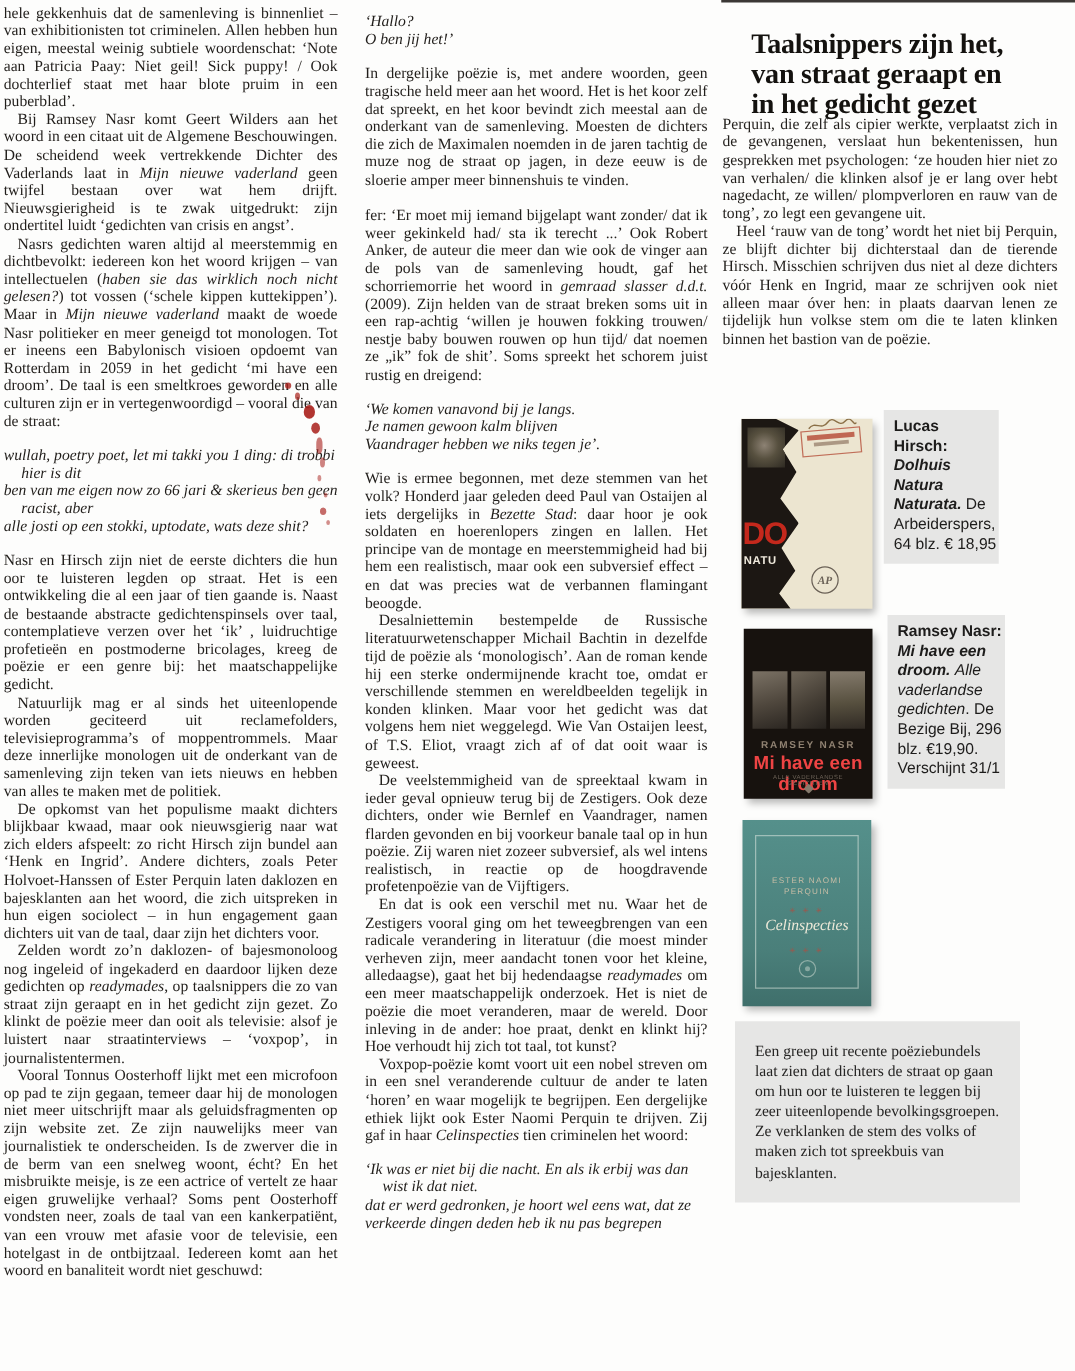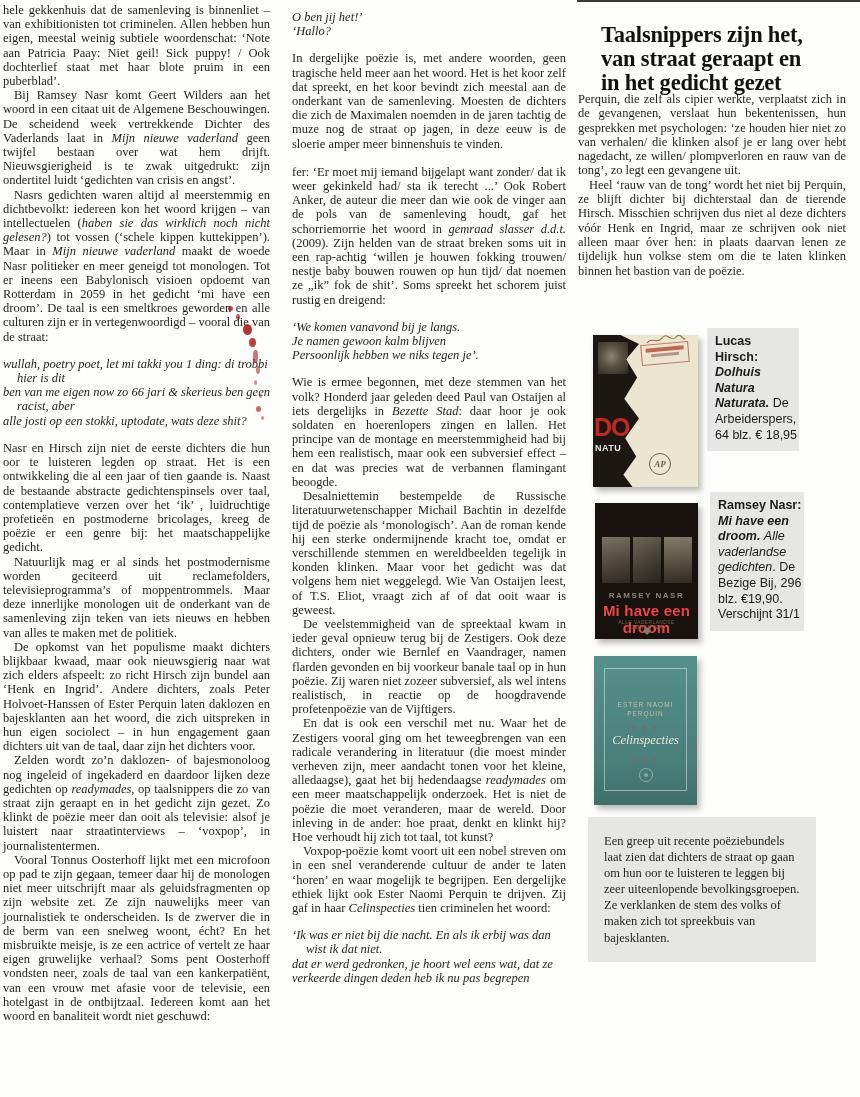--- a/index.html
+++ b/index.html
@@ -82,37 +82,37 @@
   <div class="col" id="col1">
     <p class="para">hele gekkenhuis dat de samenleving is binnenliet – van exhibitionisten tot criminelen. Allen hebben hun eigen, meestal weinig subtiele woordenschat: ‘Note aan Patricia Paay: Niet geil! Sick puppy! / Ook dochterlief staat met haar blote pruim in een puberblad’.</p>
     <p class="para ind">Bij Ramsey Nasr komt Geert Wilders aan het woord in een citaat uit de Algemene Beschouwingen. De scheidend week vertrekkende Dichter des Vaderlands laat in <i>Mijn nieuwe vaderland</i> geen twijfel bestaan over wat hem drijft. Nieuwsgierigheid is te zwak uitgedrukt: zijn ondertitel luidt ‘gedichten van crisis en angst’.</p>
     <p class="para ind">Nasrs gedichten waren altijd al meerstemmig en dichtbevolkt: iedereen kon het woord krijgen – van intellectuelen (<i>haben sie das wirklich noch nicht gelesen?</i>) tot vossen (‘schele kippen kuttekippen’). Maar in <i>Mijn nieuwe vaderland</i> maakt de woede Nasr politieker en meer geneigd tot monologen. Tot er ineens een Babylonisch visioen opdoemt van Rotterdam in 2059 in het gedicht ‘mi have een droom’. De taal is een smeltkroes geworden en alle culturen zijn er in vertegenwoordigd – vooral die van de straat:</p>
     <div class="poem">
       <div class="pline">wullah, poetry poet, let mi takki you 1 ding: di trobbi hier is dit</div>
       <div class="pline">ben van me eigen now zo 66 jari &amp; skerieus ben geen racist, aber</div>
       <div class="pline">alle josti op een stokki, uptodate, wats deze shit?</div>
     </div>
     <p class="para">Nasr en Hirsch zijn niet de eerste dichters die hun oor te luisteren legden op straat. Het is een ontwikkeling die al een jaar of tien gaande is. Naast de bestaande abstracte gedichtenspinsels over taal, contemplatieve verzen over het ‘ik’ , luidruchtige profetieën en postmoderne bricolages, kreeg de poëzie er een genre bij: het maatschappelijke gedicht.</p>
-    <p class="para ind">Natuurlijk mag er al sinds het postmodernisme worden geciteerd uit reclamefolders, televisieprogramma’s of moppentrommels. Maar deze innerlijke monologen uit de onderkant van de samenleving zijn teken van iets nieuws en hebben van alles te maken met de politiek.</p>
+    <p class="para ind">Natuurlijk mag er al sinds het uiteenlopende worden geciteerd uit reclamefolders, televisieprogramma’s of moppentrommels. Maar deze innerlijke monologen uit de onderkant van de samenleving zijn teken van iets nieuws en hebben van alles te maken met de politiek.</p>
     <p class="para ind">De opkomst van het populisme maakt dichters blijkbaar kwaad, maar ook nieuwsgierig naar wat zich elders afspeelt: zo richt Hirsch zijn bundel aan ‘Henk en Ingrid’. Andere dichters, zoals Peter Holvoet-Hanssen of Ester Perquin laten daklozen en bajesklanten aan het woord, die zich uitspreken in hun eigen sociolect – in hun engagement gaan dichters uit van de taal, daar zijn het dichters voor.</p>
     <p class="para ind">Zelden wordt zo’n daklozen- of bajesmonoloog nog ingeleid of ingekaderd en daardoor lijken deze gedichten op <i>readymades</i>, op taalsnippers die zo van straat zijn geraapt en in het gedicht zijn gezet. Zo klinkt de poëzie meer dan ooit als televisie: alsof je luistert naar straatinterviews – ‘voxpop’, in journalistentermen.</p>
     <p class="para ind">Vooral Tonnus Oosterhoff lijkt met een microfoon op pad te zijn gegaan, temeer daar hij de monologen niet meer uitschrijft maar als geluidsfragmenten op zijn website zet. Ze zijn nauwelijks meer van journalistiek te onderscheiden. Is de zwerver die in de berm van een snelweg woont, écht? En het misbruikte meisje, is ze een actrice of vertelt ze haar eigen gruwelijke verhaal? Soms pent Oosterhoff vondsten neer, zoals de taal van een kankerpatiënt, van een vrouw met afasie voor de televisie, een hotelgast in de ontbijtzaal. Iedereen komt aan het woord en banaliteit wordt niet geschuwd:</p>
   </div>
 
   <div class="col" id="col2">
     <div class="poem">
+      <div class="pline">‘Hallo?</div>
       <div class="pline">O ben jij het!’</div>
-      <div class="pline">‘Hallo?</div>
     </div>
     <p class="para">In dergelijke poëzie is, met andere woorden, geen tragische held meer aan het woord. Het is het koor zelf dat spreekt, en het koor bevindt zich meestal aan de onderkant van de samenleving. Moesten de dichters die zich de Maximalen noemden in de jaren tachtig de muze nog de straat op jagen, in deze eeuw is de sloerie amper meer binnenshuis te vinden.</p>
     <p class="para gapbefore">fer: ‘Er moet mij iemand bijgelapt want zonder/ dat ik weer gekinkeld had/ sta ik terecht ...’ Ook Robert Anker, de auteur die meer dan wie ook de vinger aan de pols van de samenleving houdt, gaf het schorriemorrie het woord in <i>gemraad slasser d.d.t.</i> (2009). Zijn helden van de straat breken soms uit in een rap-achtig ‘willen je houwen fokking trouwen/ nestje baby bouwen rouwen op hun tijd/ dat noemen ze „ik” fok de shit’. Soms spreekt het schorem juist rustig en dreigend:</p>
     <div class="poem">
       <div class="pline">‘We komen vanavond bij je langs.</div>
       <div class="pline">Je namen gewoon kalm blijven</div>
-      <div class="pline">Persoonlijk hebben we niks tegen je’.</div>
+      <div class="pline">Vaandrager hebben we niks tegen je’.</div>
     </div>
     <p class="para">Wie is ermee begonnen, met deze stemmen van het volk? Honderd jaar geleden deed Paul van Ostaijen al iets dergelijks in <i>Bezette Stad</i>: daar hoor je ook soldaten en hoerenlopers zingen en lallen. Het principe van de montage en meerstemmigheid had bij hem een realistisch, maar ook een subversief effect – en dat was precies wat de verbannen flamingant beoogde.</p>
     <p class="para ind">Desalniettemin bestempelde de Russische literatuurwetenschapper Michail Bachtin in dezelfde tijd de poëzie als ‘monologisch’. Aan de roman kende hij een sterke ondermijnende kracht toe, omdat er verschillende stemmen en wereldbeelden tegelijk in konden klinken. Maar voor het gedicht was dat volgens hem niet weggelegd. Wie Van Ostaijen leest, of T.S. Eliot, vraagt zich af of dat ooit waar is geweest.</p>
     <p class="para ind">De veelstemmigheid van de spreektaal kwam in ieder geval opnieuw terug bij de Zestigers. Ook deze dichters, onder wie Bernlef en Vaandrager, namen flarden gevonden en bij voorkeur banale taal op in hun poëzie. Zij waren niet zozeer subversief, als wel intens realistisch, in reactie op de hoogdravende profetenpoëzie van de Vijftigers.</p>
     <p class="para ind">En dat is ook een verschil met nu. Waar het de Zestigers vooral ging om het teweegbrengen van een radicale verandering in literatuur (die moest minder verheven zijn, meer aandacht tonen voor het kleine, alledaagse), gaat het bij hedendaagse <i>readymades</i> om een meer maatschappelijk onderzoek. Het is niet de poëzie die moet veranderen, maar de wereld. Door inleving in de ander: hoe praat, denkt en klinkt hij? Hoe verhoudt hij zich tot taal, tot kunst?</p>
     <p class="para ind">Voxpop-poëzie komt voort uit een nobel streven om in een snel veranderende cultuur de ander te laten ‘horen’ en waar mogelijk te begrijpen. Een dergelijke ethiek lijkt ook Ester Naomi Perquin te drijven. Zij gaf in haar <i>Celinspecties</i> tien criminelen het woord:</p>
     <div class="poem">
       <div class="pline">‘Ik was er niet bij die nacht. En als ik erbij was dan wist ik dat niet.</div>
       <div class="pline">dat er werd gedronken, je hoort wel eens wat, dat ze</div>
       <div class="pline">verkeerde dingen deden heb ik nu pas begrepen</div>

